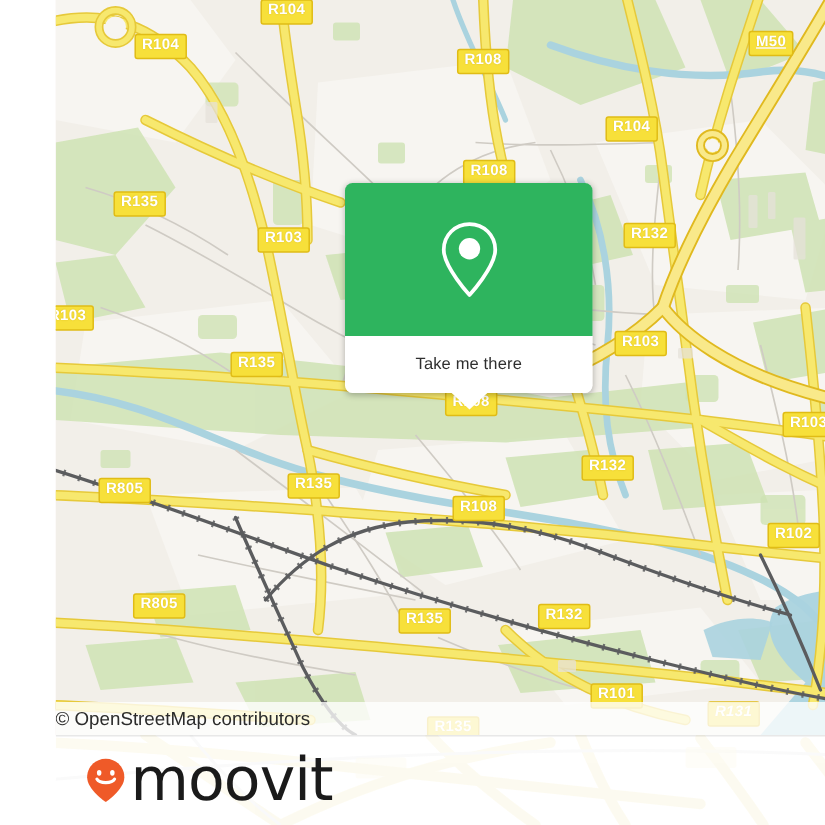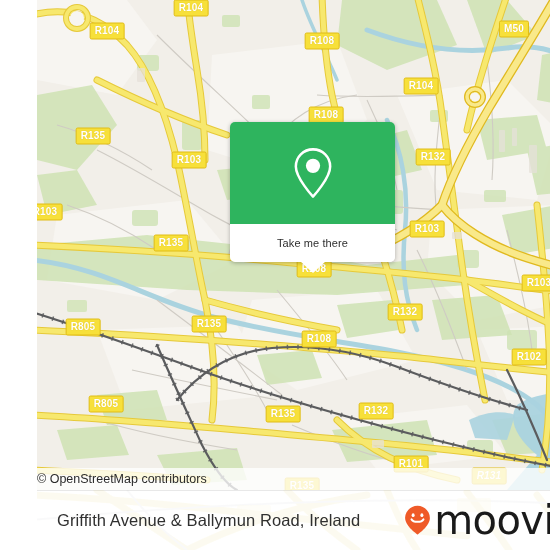--- a/index.html
+++ b/index.html
@@ -269,21 +269,21 @@
         <rect x="100" y="68" width="8" height="14" rx="1"></rect>
         <rect x="492" y="145" width="8" height="28" rx="1"></rect>
         <rect x="335" y="440" width="12" height="8" rx="1"></rect>
         <rect x="415" y="232" width="10" height="7" rx="1"></rect>
       </g>
     </svg>
 
     <div id="shield-layer">
         <div class="shield" style="left: 154px; top: 8px;">R104</div>
         <div class="shield" style="left: 285px; top: 41px;">R108</div>
-        <div class="shield" style="left: 477px; top: 29px;">M50</div>
+        <div class="shield" style="left: 477px; top: 29px; text-decoration: underline;">M50</div>
         <div class="shield" style="left: 70px; top: 31px;">R104</div>
         <div class="shield" style="left: 384px; top: 86px;">R104</div>
         <div class="shield" style="left: 289px; top: 115px;">R108</div>
         <div class="shield" style="left: 56px; top: 136px;">R135</div>
         <div class="shield" style="left: 152px; top: 160px;">R103</div>
         <div class="shield" style="left: 396px; top: 157px;">R132</div>
         <div class="shield" style="left: 8px; top: 212px;">R103</div>
         <div class="shield" style="left: 390px; top: 229px;">R103</div>
         <div class="shield" style="left: 134px; top: 243px;">R135</div>
         <div class="shield" style="left: 502px; top: 283px;">R103</div>
@@ -337,21 +337,20 @@
         <path d="M-5,520 C80,512 180,505 280,502 C380,499 470,500 552,505"></path>
         <path d="M90,490 C110,515 130,535 150,550"></path>
       </g>
       <g fill="#d9b800" opacity=".5">
         <rect x="200" y="505" width="34" height="14" rx="2"></rect>
         <rect x="420" y="498" width="34" height="14" rx="2"></rect>
       </g>
     </svg>
 
     <div id="footer-inner">
-      <div id="footer-title">Griffith Avenue &amp; Ballymun Road, Ireland</div>
 
       <div id="brand">
         <svg id="brand-mark" viewBox="0 0 27 30">
           <path d="M13.5 0.8 C6.6 0.8 1.1 6.3 1.1 13.1 C1.1 21.4 13.5 29.6 13.5 29.6 C13.5 29.6 25.9 21.4 25.9 13.1 C25.9 6.3 20.4 0.8 13.5 0.8 Z" fill="#ef5a28"></path>
           <ellipse cx="9.1" cy="10.2" rx="1.5" ry="1.9" fill="#ffffff"></ellipse>
           <ellipse cx="17.9" cy="10.2" rx="1.5" ry="1.9" fill="#ffffff"></ellipse>
           <path d="M7.6 14.4 C9.4 17.6 17.6 17.6 19.4 14.4" fill="none" stroke="#ffffff" stroke-width="2.1" stroke-linecap="round"></path>
         </svg>
         <span id="brand-word">moovit</span>
       </div>

